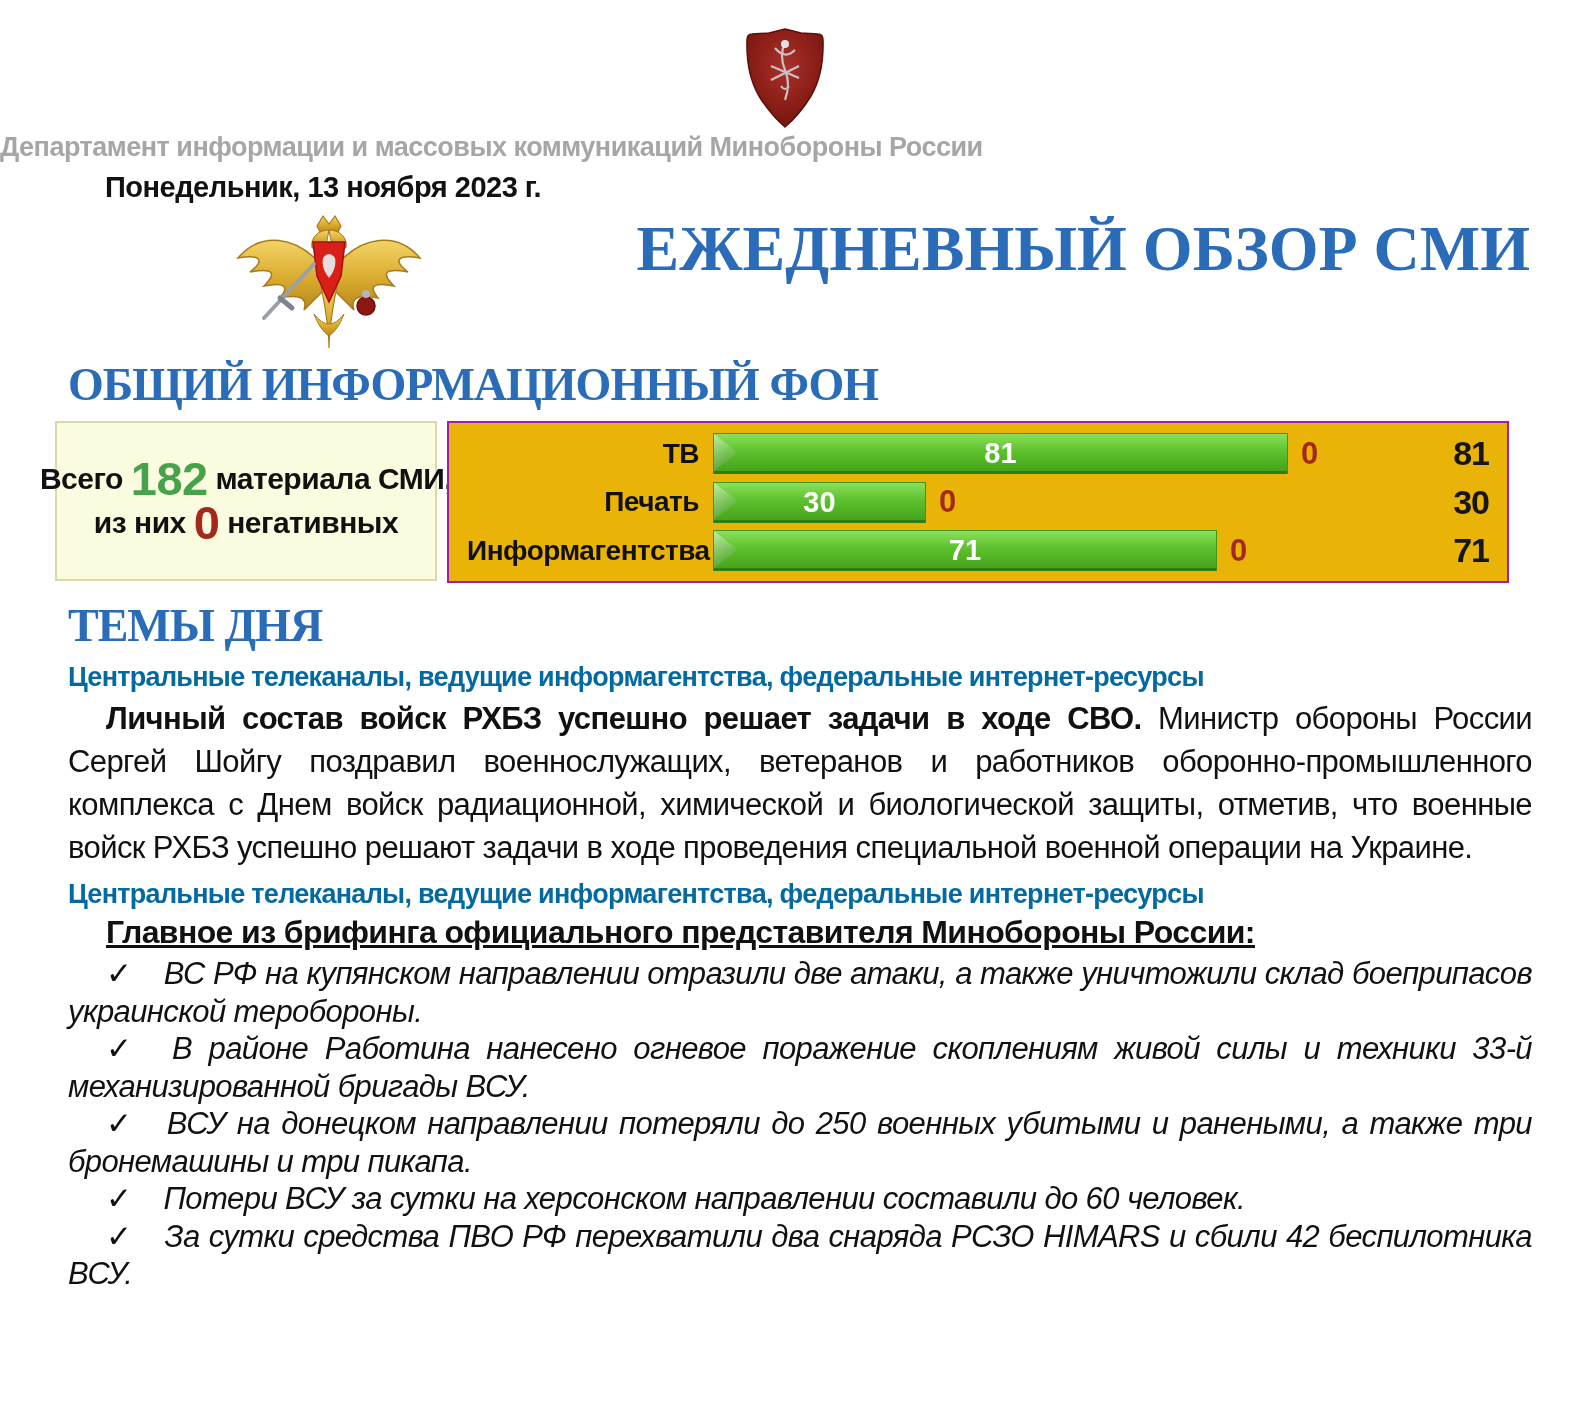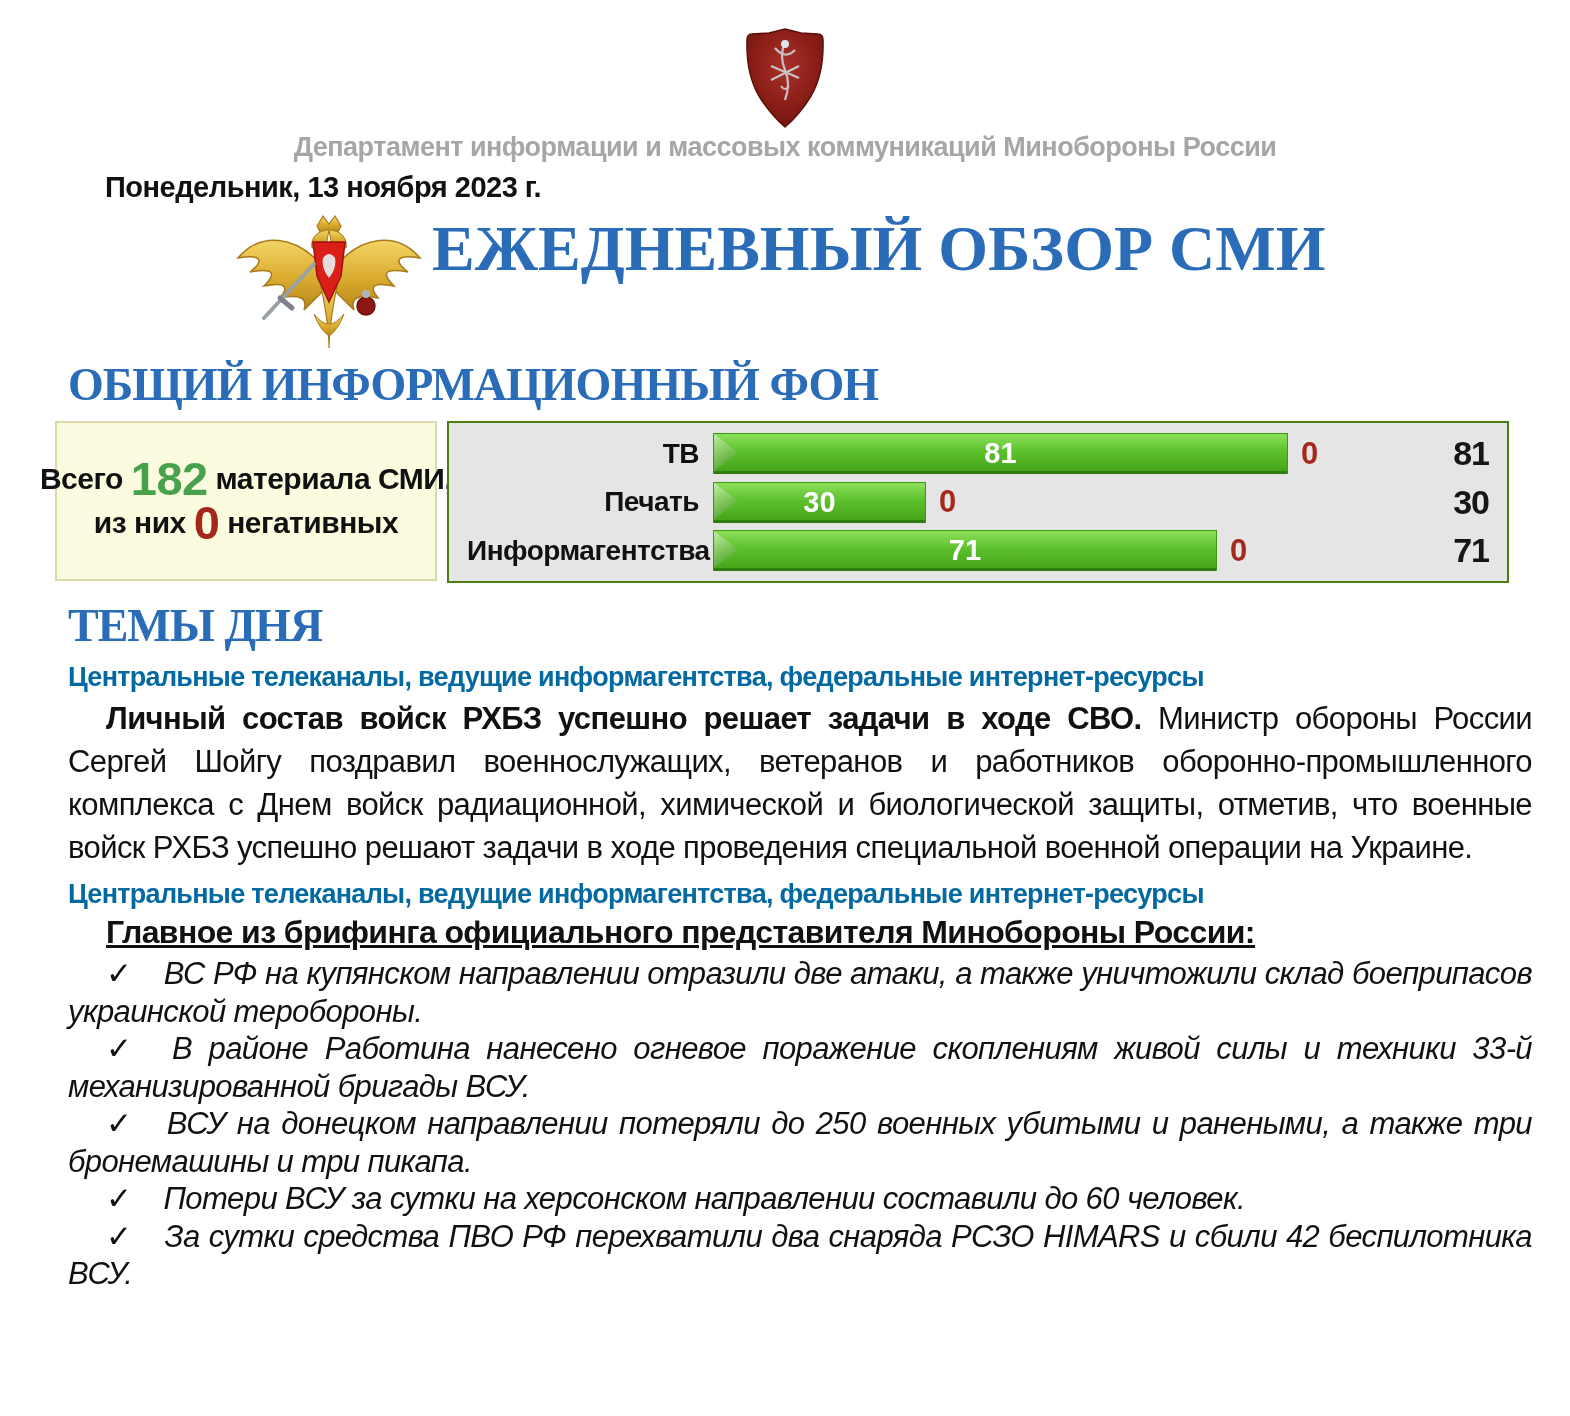--- a/index.html
+++ b/index.html
@@ -4,50 +4,50 @@
 <style>
   html,body{margin:0;padding:0;}
   body{
     width:1570px;height:1416px;overflow:hidden;background:#ffffff;
     font-family:"Liberation Sans","DejaVu Sans",sans-serif;color:#111;
     position:relative;
   }
   
   .top-emblem{width:96px;height:104px;margin:26px auto 0;display:block;}
   .org-line{
-    text-align:center;color:#a6a6a6;font-weight:bold;font-size:27px;
+    text-align:left;color:#a6a6a6;font-weight:bold;font-size:27px;
     letter-spacing:-0.5px;margin-top:2px;
   }
   .date-line{
     margin:8px 0 0 105px;font-weight:bold;font-size:29px;letter-spacing:-0.5px;
   }
   .title-row{display:flex;align-items:flex-start;margin-top:2px;height:150px;}
   .eagle-wrap{margin-left:226px;width:206px;height:148px;flex:none;}
   .main-title{
-    flex:1;text-align:left;font-family:"Liberation Serif","DejaVu Serif",serif;
+    flex:1;text-align:right;font-family:"Liberation Serif","DejaVu Serif",serif;
     font-weight:bold;font-size:64px;color:#2b6cb8;margin-top:6px;
     letter-spacing:0px;padding-right:40px;
   }
   
   .section-heading{
     font-family:"Liberation Serif","DejaVu Serif",serif;font-weight:bold;
     font-size:46px;color:#2b6cb8;margin:2px 0 10px 68px;letter-spacing:-1px;
   }
   
   .stats-row{display:flex;margin:0 0 0 55px;gap:10px;}
   .stats-box{
     width:378px;height:156px;background:#fbfbdf;border:2px solid #dbd8aa;
     display:flex;flex-direction:column;justify-content:center;align-items:center;
     gap:10px;flex:none;
   }
   .stats-line{font-weight:bold;font-size:30px;letter-spacing:-0.5px;white-space:nowrap;}
   .stat-green{color:#47a24b;font-size:47px;line-height:0;vertical-align:-6px;margin-top:32px;}
   .stat-red{color:#a5281c;font-size:47px;line-height:0;vertical-align:-6px;}
   .chart-box{
-    width:1022px;height:140px;background:#e5e5e5;border:2px solid #4d7c0f;
+    width:1022px;height:140px;background:#eab308;border:2px solid #a21caf;
     padding:9px 18px;display:flex;flex-direction:column;justify-content:space-between;
   }
   .chart-row{display:flex;align-items:center;height:43px;}
   .chart-label{
     width:232px;flex:none;text-align:right;font-weight:bold;font-size:28px;
     padding-right:14px;letter-spacing:-0.5px;white-space:nowrap;
   }
   .bar-area{flex:1;display:flex;align-items:center;min-width:0;}
   .bar{
     height:41px;position:relative;flex:none;

